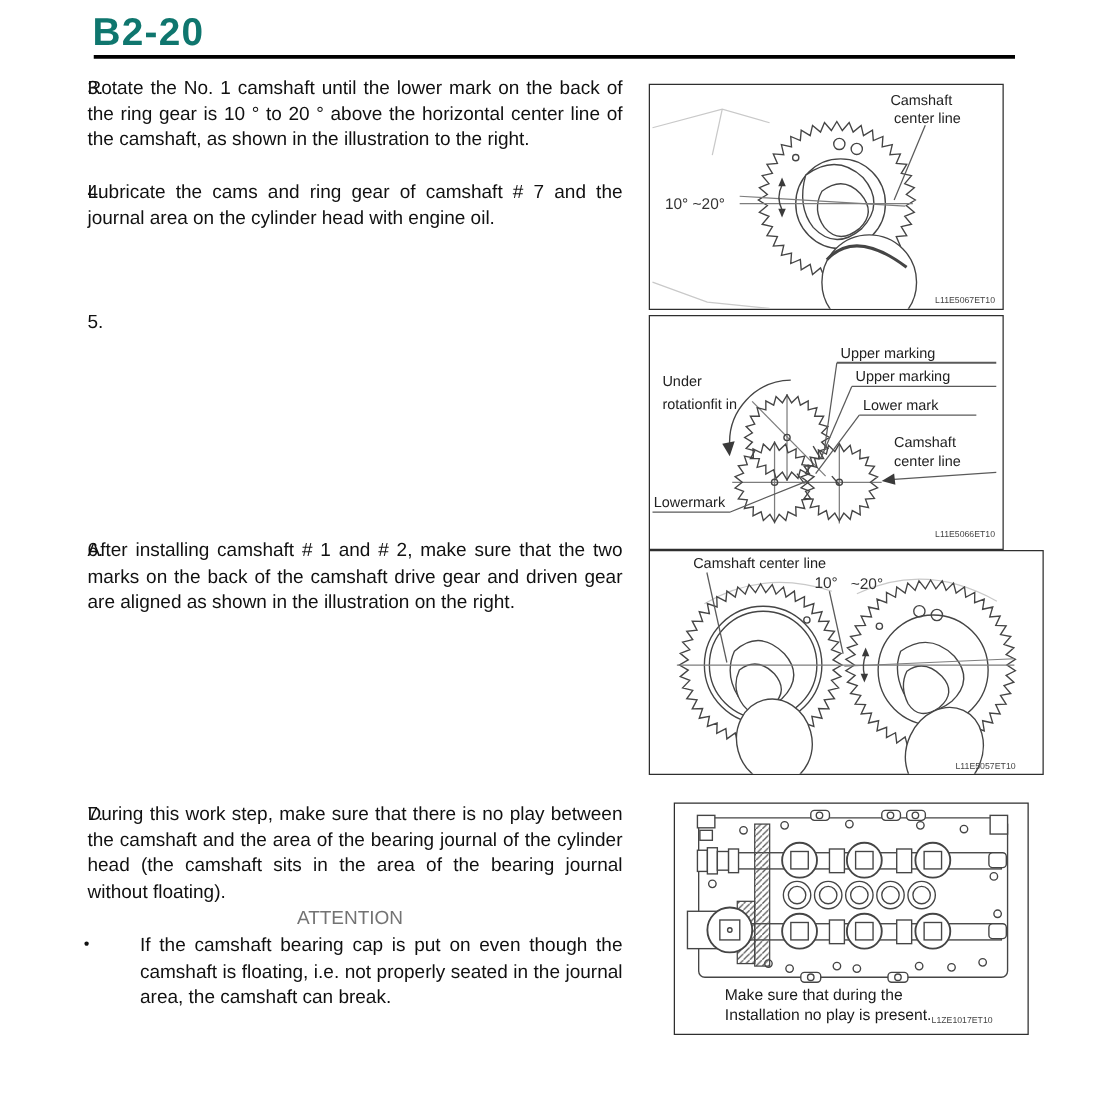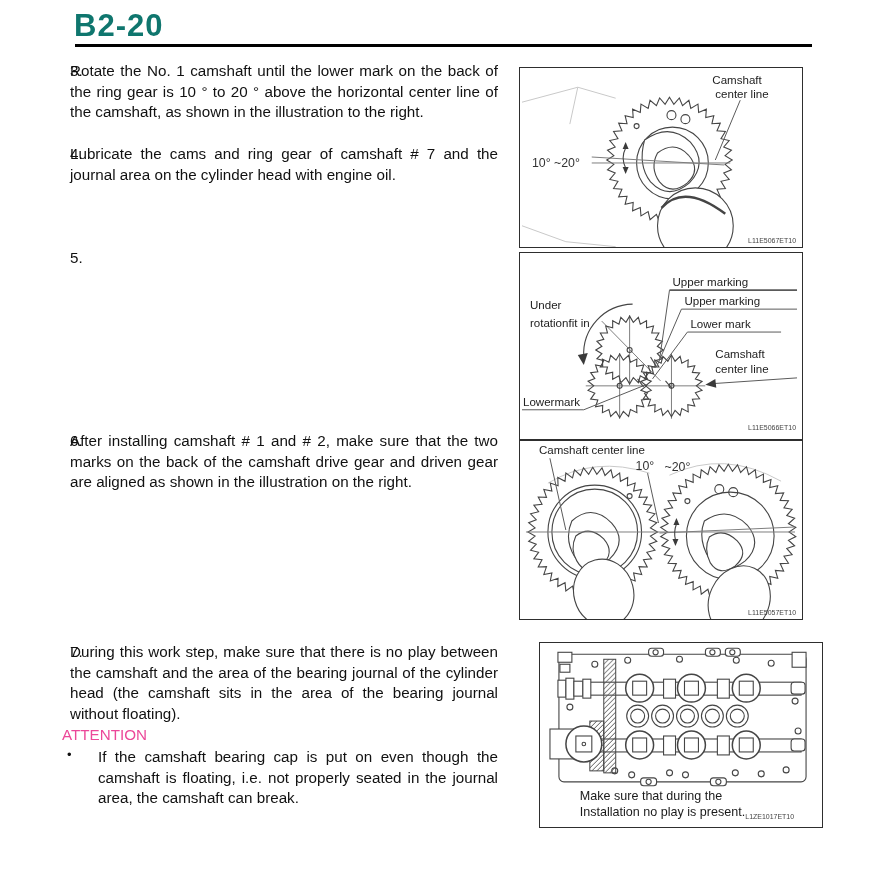--- a/index.html
+++ b/index.html
@@ -18,28 +18,28 @@
   }
   
   .step{
     position:absolute;left:70px;width:428px;
     font-size:15.2px;line-height:20.7px;color:#111;
   }
   .step .num{position:absolute;left:0;top:0;}
   .step .body{text-align:justify;}
   .attn-title{
     position:absolute;left:62px;width:436px;
-    font-size:15.2px;line-height:20.7px;color:#ec4899;
+    font-size:15.2px;line-height:20.7px;color:#737373;text-align:center;
   }
   .attn-item{
     position:absolute;left:62px;width:436px;
     font-size:15.2px;line-height:20.7px;color:#111;
   }
   .attn-item .bullet{position:absolute;left:5px;top:-2px;font-size:13px;}
-  .attn-item .body{margin-left:36px;text-align:justify;}
+  .attn-item .body{margin-left:50px;text-align:justify;}
   
   .figbox{
     position:absolute;margin:0;background:#fff;
     border:1.4px solid #2e2e2e;box-sizing:border-box;
   }
   .figbox svg{display:block;width:100%;height:100%;}
   svg text{
     font-family:"Liberation Sans","DejaVu Sans",sans-serif;
     fill:#222;
   }
@@ -164,21 +164,21 @@
   <text class="lbl" x="171" y="71">Lower mark</text>
   <text class="lbl" x="10" y="52">Under</text>
   <text class="lbl" x="10" y="70">rotationfit in</text>
   <text class="lbl" x="196" y="101">Camshaft</text>
   <text class="lbl" x="196" y="116">center line</text>
   <text class="lbl" x="3" y="149">Lowermark</text>
   <text class="figcode" x="277" y="173" text-anchor="end">L11E5066ET10</text>
 </svg>
 </figure>
 
-<figure class="figbox" style="left:519px;top:440px;width:284px;height:180px">
+<figure class="figbox" style="left:519px;top:440px;width:316px;height:180px">
 <svg viewBox="0 0 283 178">
   <g>
     <path class="faint" d="M28,42 Q75,14 130,32"></path>
     <path class="faint" d="M150,34 Q205,8 262,40"></path>
   </g>
   <path class="artw" d="M73.0,26.0L77.1,33.1L82.3,26.7L85.3,34.3L91.3,28.6L93.3,36.7L100.0,31.9L100.8,40.1L108.1,36.3L107.8,44.6L115.6,41.9L114.0,50.0L122.1,48.4L119.4,56.2L127.7,55.9L123.9,63.2L132.1,64.0L127.3,70.7L135.4,72.7L129.7,78.7L137.3,81.7L130.9,86.9L138.0,91.0L130.9,95.1L137.3,100.3L129.7,103.3L135.4,109.3L127.3,111.3L132.1,118.0L123.9,118.8L127.7,126.1L119.4,125.8L122.1,133.6L114.0,132.0L115.6,140.1L107.8,137.4L108.1,145.7L100.8,141.9L100.0,150.1L93.3,145.3L91.3,153.4L85.3,147.7L82.3,155.3L77.1,148.9L73.0,156.0L68.9,148.9L63.7,155.3L60.7,147.7L54.7,153.4L52.7,145.3L46.0,150.1L45.2,141.9L37.9,145.7L38.2,137.4L30.4,140.1L32.0,132.0L23.9,133.6L26.6,125.8L18.3,126.1L22.1,118.8L13.9,118.0L18.7,111.3L10.6,109.3L16.3,103.3L8.7,100.3L15.1,95.1L8.0,91.0L15.1,86.9L8.7,81.7L16.3,78.7L10.6,72.7L18.7,70.7L13.9,64.0L22.1,63.2L18.3,55.9L26.6,56.2L23.9,48.4L32.0,50.0L30.4,41.9L38.2,44.6L37.9,36.3L45.2,40.1L46.0,31.9L52.7,36.7L54.7,28.6L60.7,34.3L63.7,26.7L68.9,33.1L73.0,26.0Z"></path>
   <circle class="artw" cx="75" cy="91" r="47"></circle>
   <circle class="artw" cx="75" cy="91" r="43"></circle>
   <path class="artw" d="M209.0,23.0L213.2,30.1L218.3,23.6L221.4,31.3L227.3,25.5L229.4,33.5L236.1,28.6L237.1,36.8L244.3,32.9L244.2,41.2L251.9,38.3L250.6,46.4L258.7,44.6L256.3,52.5L264.6,51.8L261.1,59.3L269.4,59.7L264.9,66.7L273.1,68.2L267.7,74.5L275.6,77.2L269.4,82.7L276.8,86.4L270.0,91.0L276.8,95.6L269.4,99.3L275.6,104.8L267.7,107.5L273.1,113.8L264.9,115.3L269.4,122.3L261.1,122.7L264.6,130.2L256.3,129.5L258.7,137.4L250.6,135.6L251.9,143.7L244.2,140.8L244.3,149.1L237.1,145.2L236.1,153.4L229.4,148.5L227.3,156.5L221.4,150.7L218.3,158.4L213.2,151.9L209.0,159.0L204.8,151.9L199.7,158.4L196.6,150.7L190.7,156.5L188.6,148.5L181.9,153.4L180.9,145.2L173.7,149.1L173.8,140.8L166.1,143.7L167.4,135.6L159.3,137.4L161.7,129.5L153.4,130.2L156.9,122.7L148.6,122.3L153.1,115.3L144.9,113.8L150.3,107.5L142.4,104.8L148.6,99.3L141.2,95.6L148.0,91.0L141.2,86.4L148.6,82.7L142.4,77.2L150.3,74.5L144.9,68.2L153.1,66.7L148.6,59.7L156.9,59.3L153.4,51.8L161.7,52.5L159.3,44.6L167.4,46.4L166.1,38.3L173.8,41.2L173.7,32.9L180.9,36.8L181.9,28.6L188.6,33.5L190.7,25.5L196.6,31.3L199.7,23.6L204.8,30.1L209.0,23.0Z"></path>
   <circle class="artw" cx="211" cy="95" r="44"></circle>

